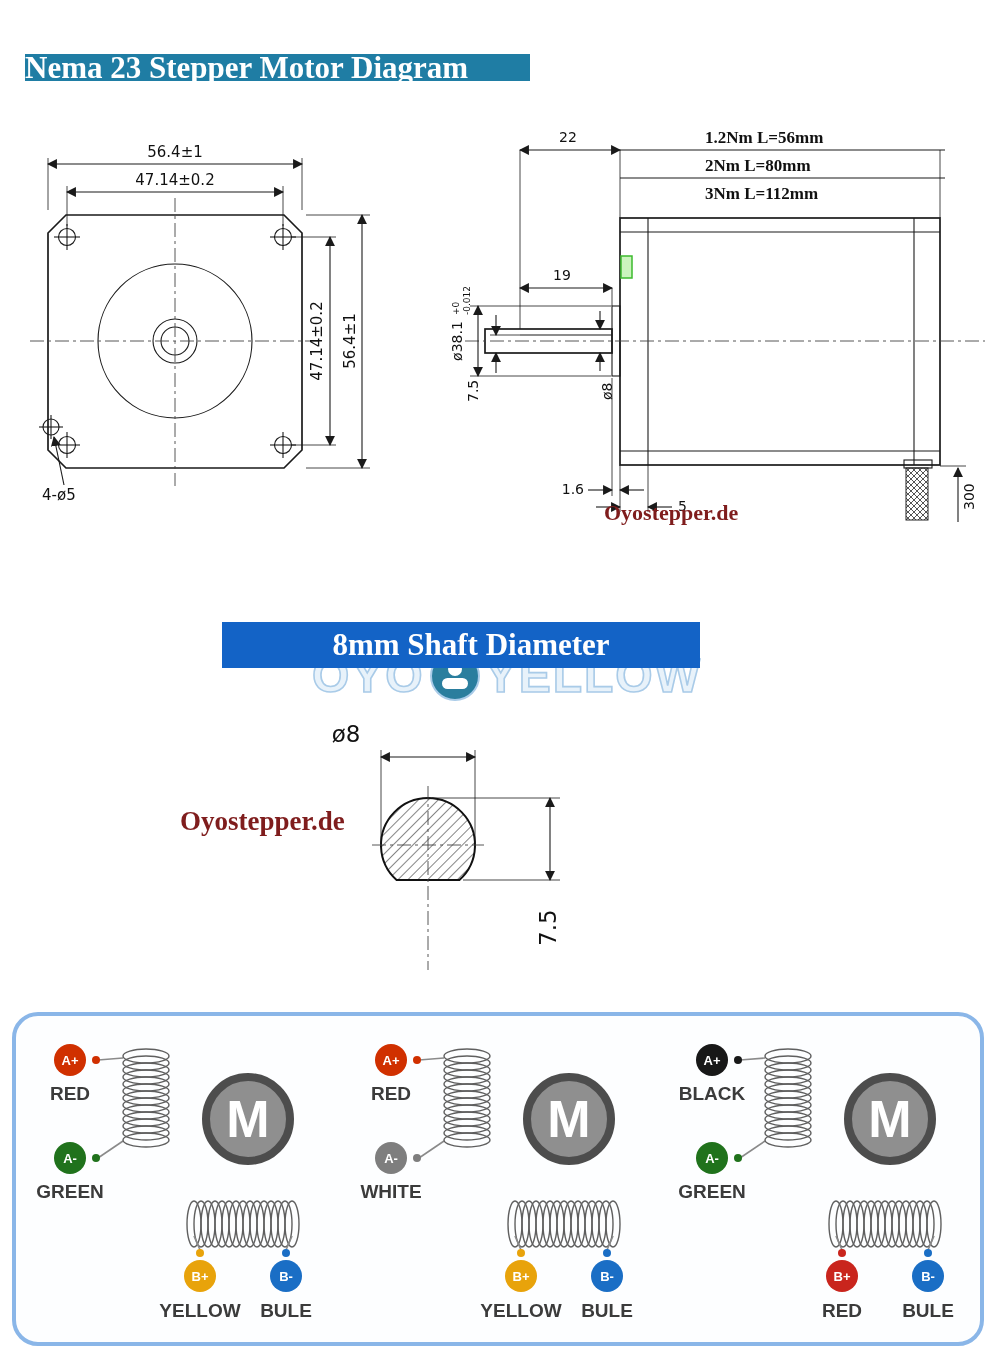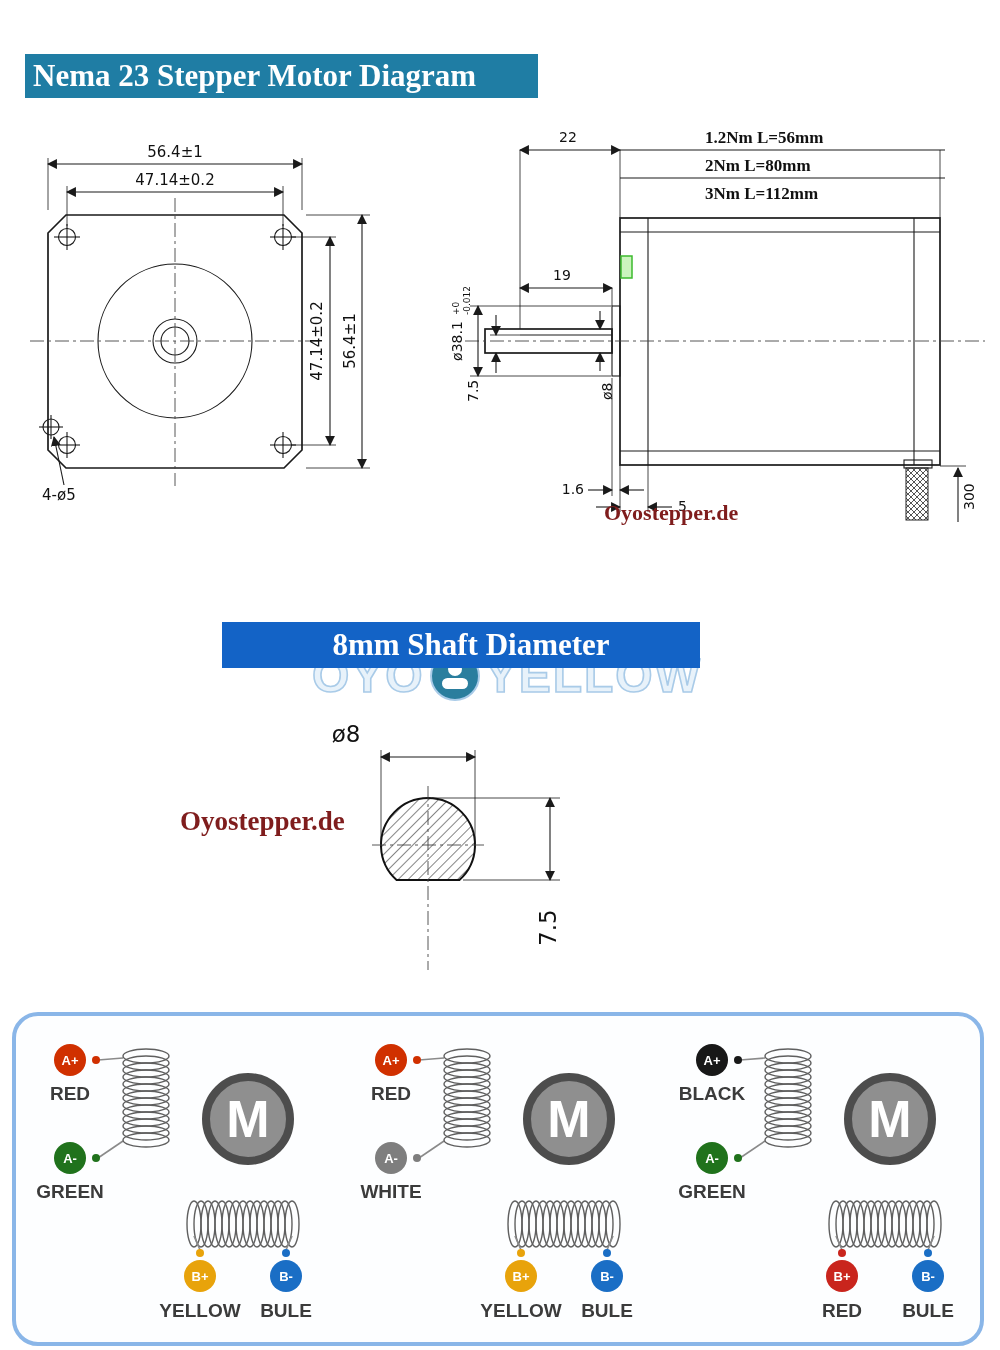--- a/index.html
+++ b/index.html
@@ -1,20 +1,20 @@
 <!DOCTYPE html>
 <html><head>
 <meta charset="utf-8">
 <style>
   html,body{margin:0;padding:0;background:#ffffff;}
   #canvas{position:relative;width:1000px;height:1350px;background:#fff;overflow:hidden;
           font-family:"Liberation Sans",sans-serif;}
   .banner{position:absolute;color:#fff;font-family:"Liberation Serif",serif;font-weight:bold;
           display:flex;align-items:center;z-index:5;}
-  #banner1{left:25px;top:54px;width:505px;height:44px;font-size:31px;padding-left:8px;}
+  #banner1{left:25px;top:54px;width:505px;height:27px;font-size:31px;padding-left:0;}
   #banner2{left:222px;top:622px;width:458px;height:46px;font-size:31px;padding-left:20px;justify-content:center;}
   .wm-small{position:absolute;font-family:"Liberation Serif",serif;font-weight:bold;
             color:#7f1d1d;z-index:6;}
   #wm1{left:604px;top:500px;font-size:22px;}
   #wm2{left:180px;top:806px;font-size:27px;}
   #wm-big{position:absolute;left:312px;top:648px;display:flex;align-items:center;gap:4px;z-index:1;}
   .wm-outline{font-family:"Liberation Sans",sans-serif;font-weight:bold;font-size:48px;
               letter-spacing:2px;color:#e8f2fa;-webkit-text-stroke:1.6px #a9cbe8;}
   svg{position:absolute;}
   svg.inflow{position:static;}

